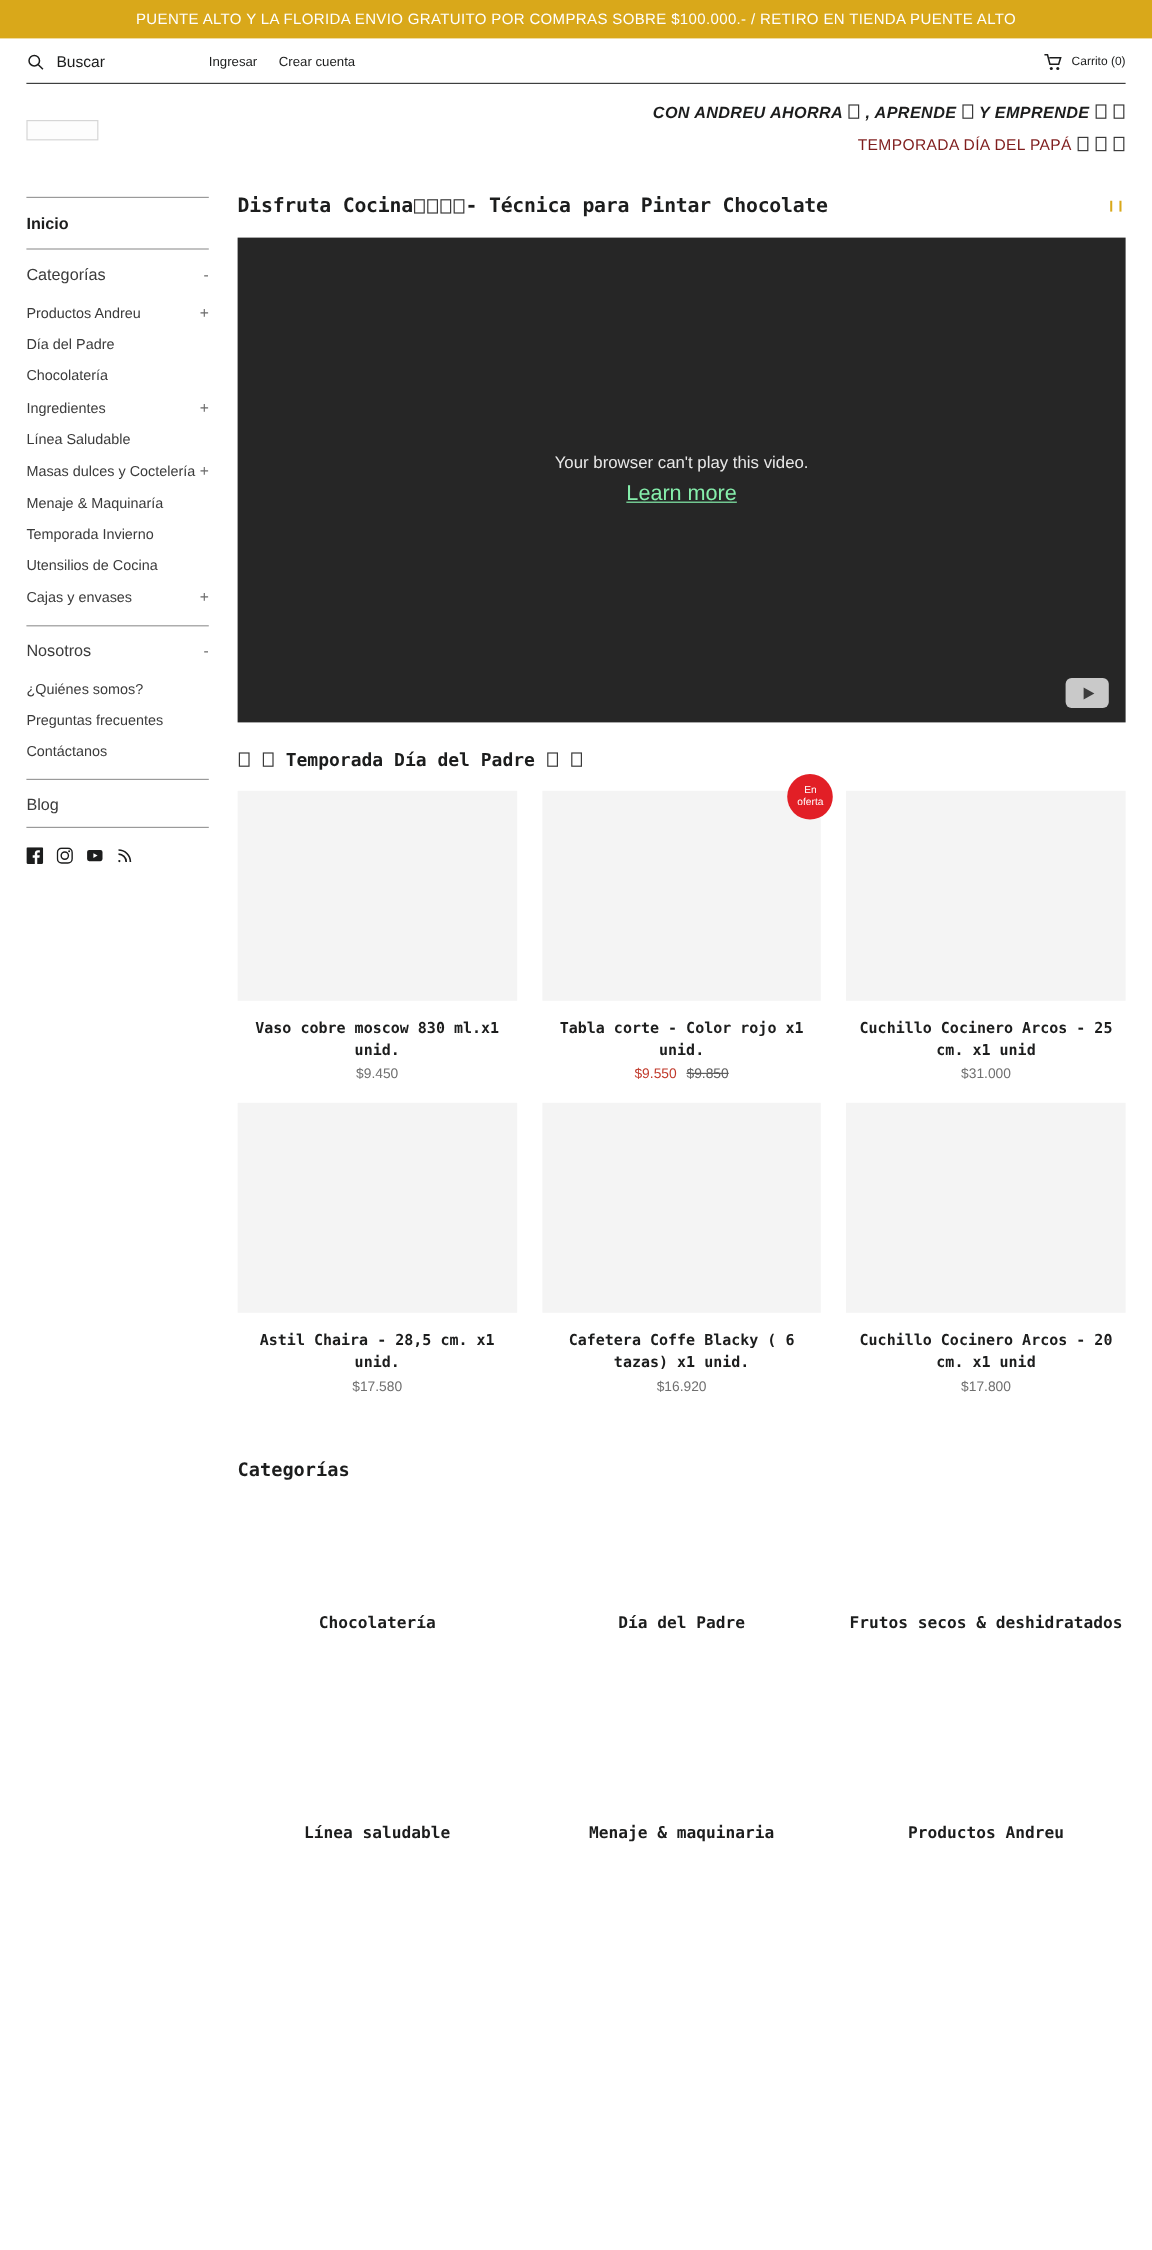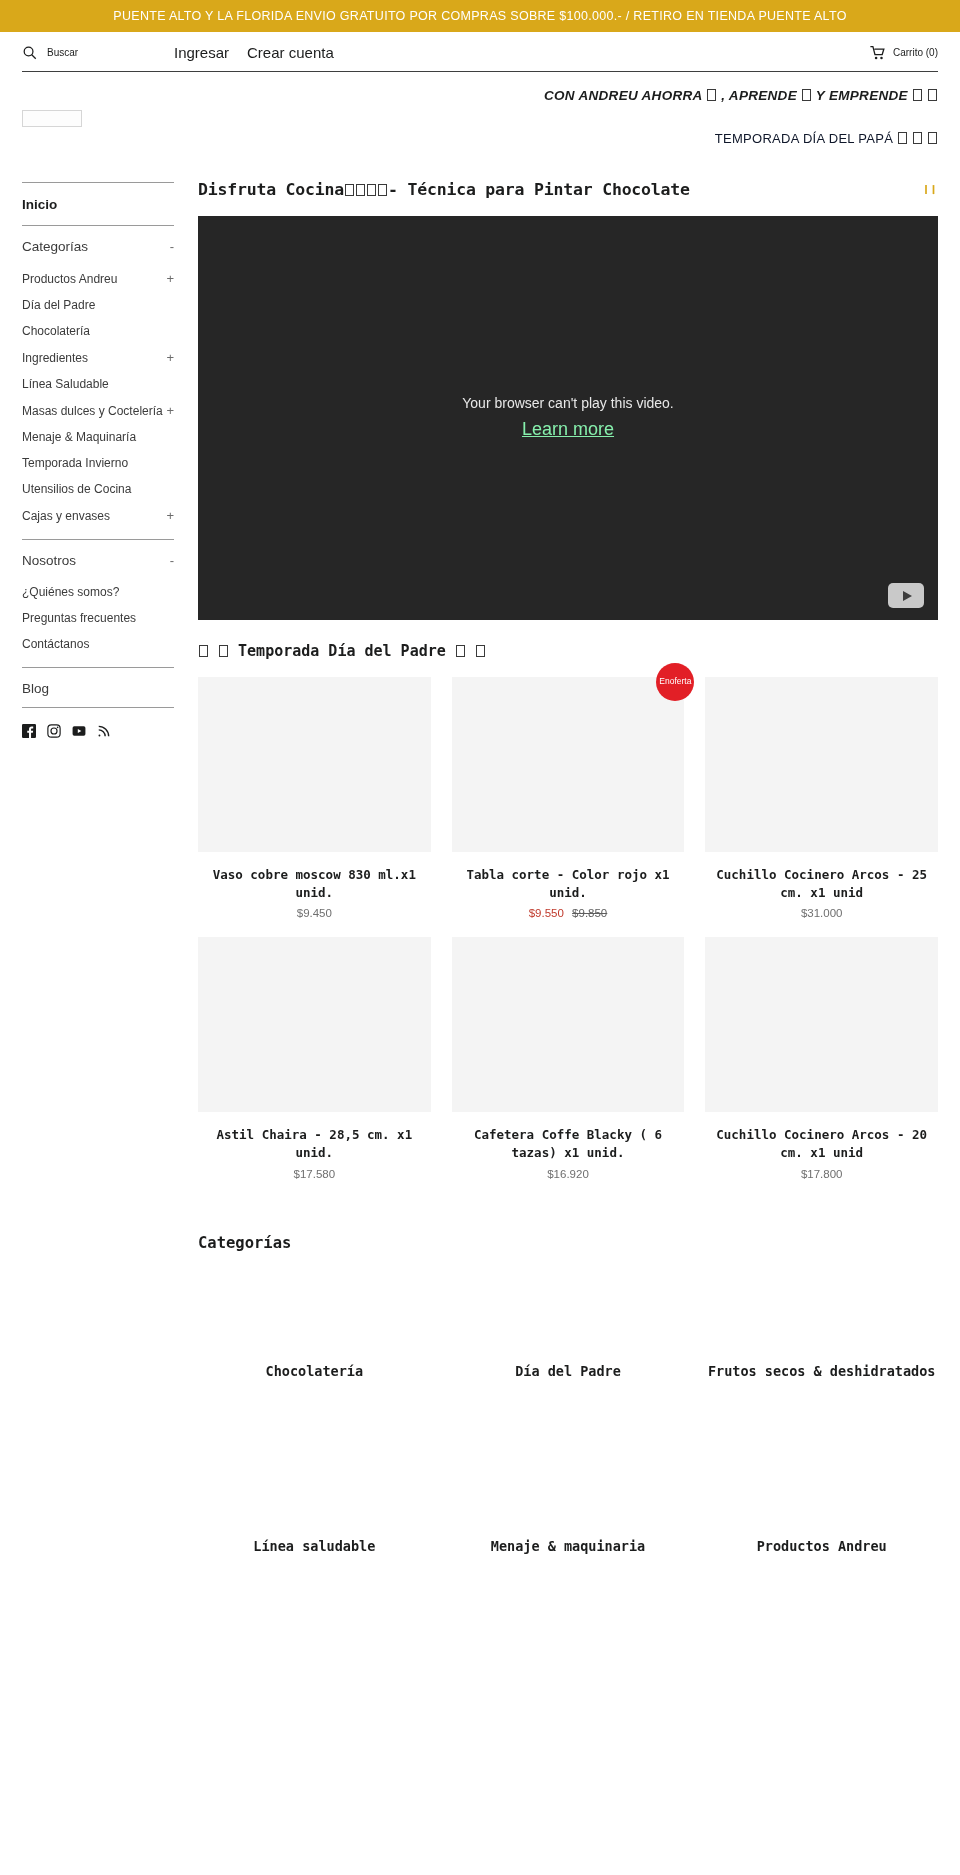--- a/index.html
+++ b/index.html
@@ -23,23 +23,23 @@
 
   
   .topbar {
     display: flex;
     align-items: center;
     padding: 12px 22px 10px 22px;
     font-size: 12.5px;
   }
   .search-group { display: flex; align-items: center; gap: 10px; width: 152px; }
   .search-icon { width: 15px; height: 15px; display: block; }
-  .search-label { color: #1c1d1d; font-size: 10px; }
+  .search-label { color: #1c1d1d; font-size: 13px; }
   .account-links { display: flex; gap: 18px; }
-  .account-links a { color: #1c1d1d; text-decoration: none; font-size: 15px; }
+  .account-links a { color: #1c1d1d; text-decoration: none; font-size: 11px; }
   .cart-group { margin-left: auto; display: flex; align-items: center; gap: 7px; }
   .cart-icon { width: 16px; height: 14px; display: block; }
   .cart-label { font-size: 10px; }
 
   .rule-header { border-top: 1px solid #1c1d1d; margin: 0 22px; opacity: .85; }
 
   
   .brand-band {
     display: flex;
     align-items: center;
@@ -57,22 +57,22 @@
     font-style: italic;
     font-weight: bold;
     font-size: 13.5px;
     letter-spacing: .3px;
     color: #1c1d1d;
     white-space: nowrap;
   }
   .slogan-sub {
     font-size: 13px;
     letter-spacing: .3px;
-    color: #0f172a;
-    margin-top: 28px;
+    color: #7f1d1d;
+    margin-top: 12px;
     white-space: nowrap;
   }
   .ph { 
     display: inline-block;
     width: 9px; height: 12px;
     border: 1px solid #3a3a3a;
     vertical-align: -1px;
     margin: 0 1px;
   }
 
@@ -167,21 +167,21 @@
   }
   .sale-badge {
     position: absolute;
     top: -14px; right: -10px;
     width: 38px; height: 38px;
     border-radius: 50%;
     background: #e21f26;
     color: #ffffff;
     font-size: 8.5px;
     line-height: 1.15;
-    display: flex; 
+    display: flex; flex-direction: column;
     align-items: center; justify-content: center;
     text-align: center;
   }
   .product-name {
     font-family: "DejaVu Sans Mono", monospace;
     font-weight: bold;
     font-size: 12.5px;
     line-height: 1.45;
     text-align: center;
     color: #1c1d1d;

